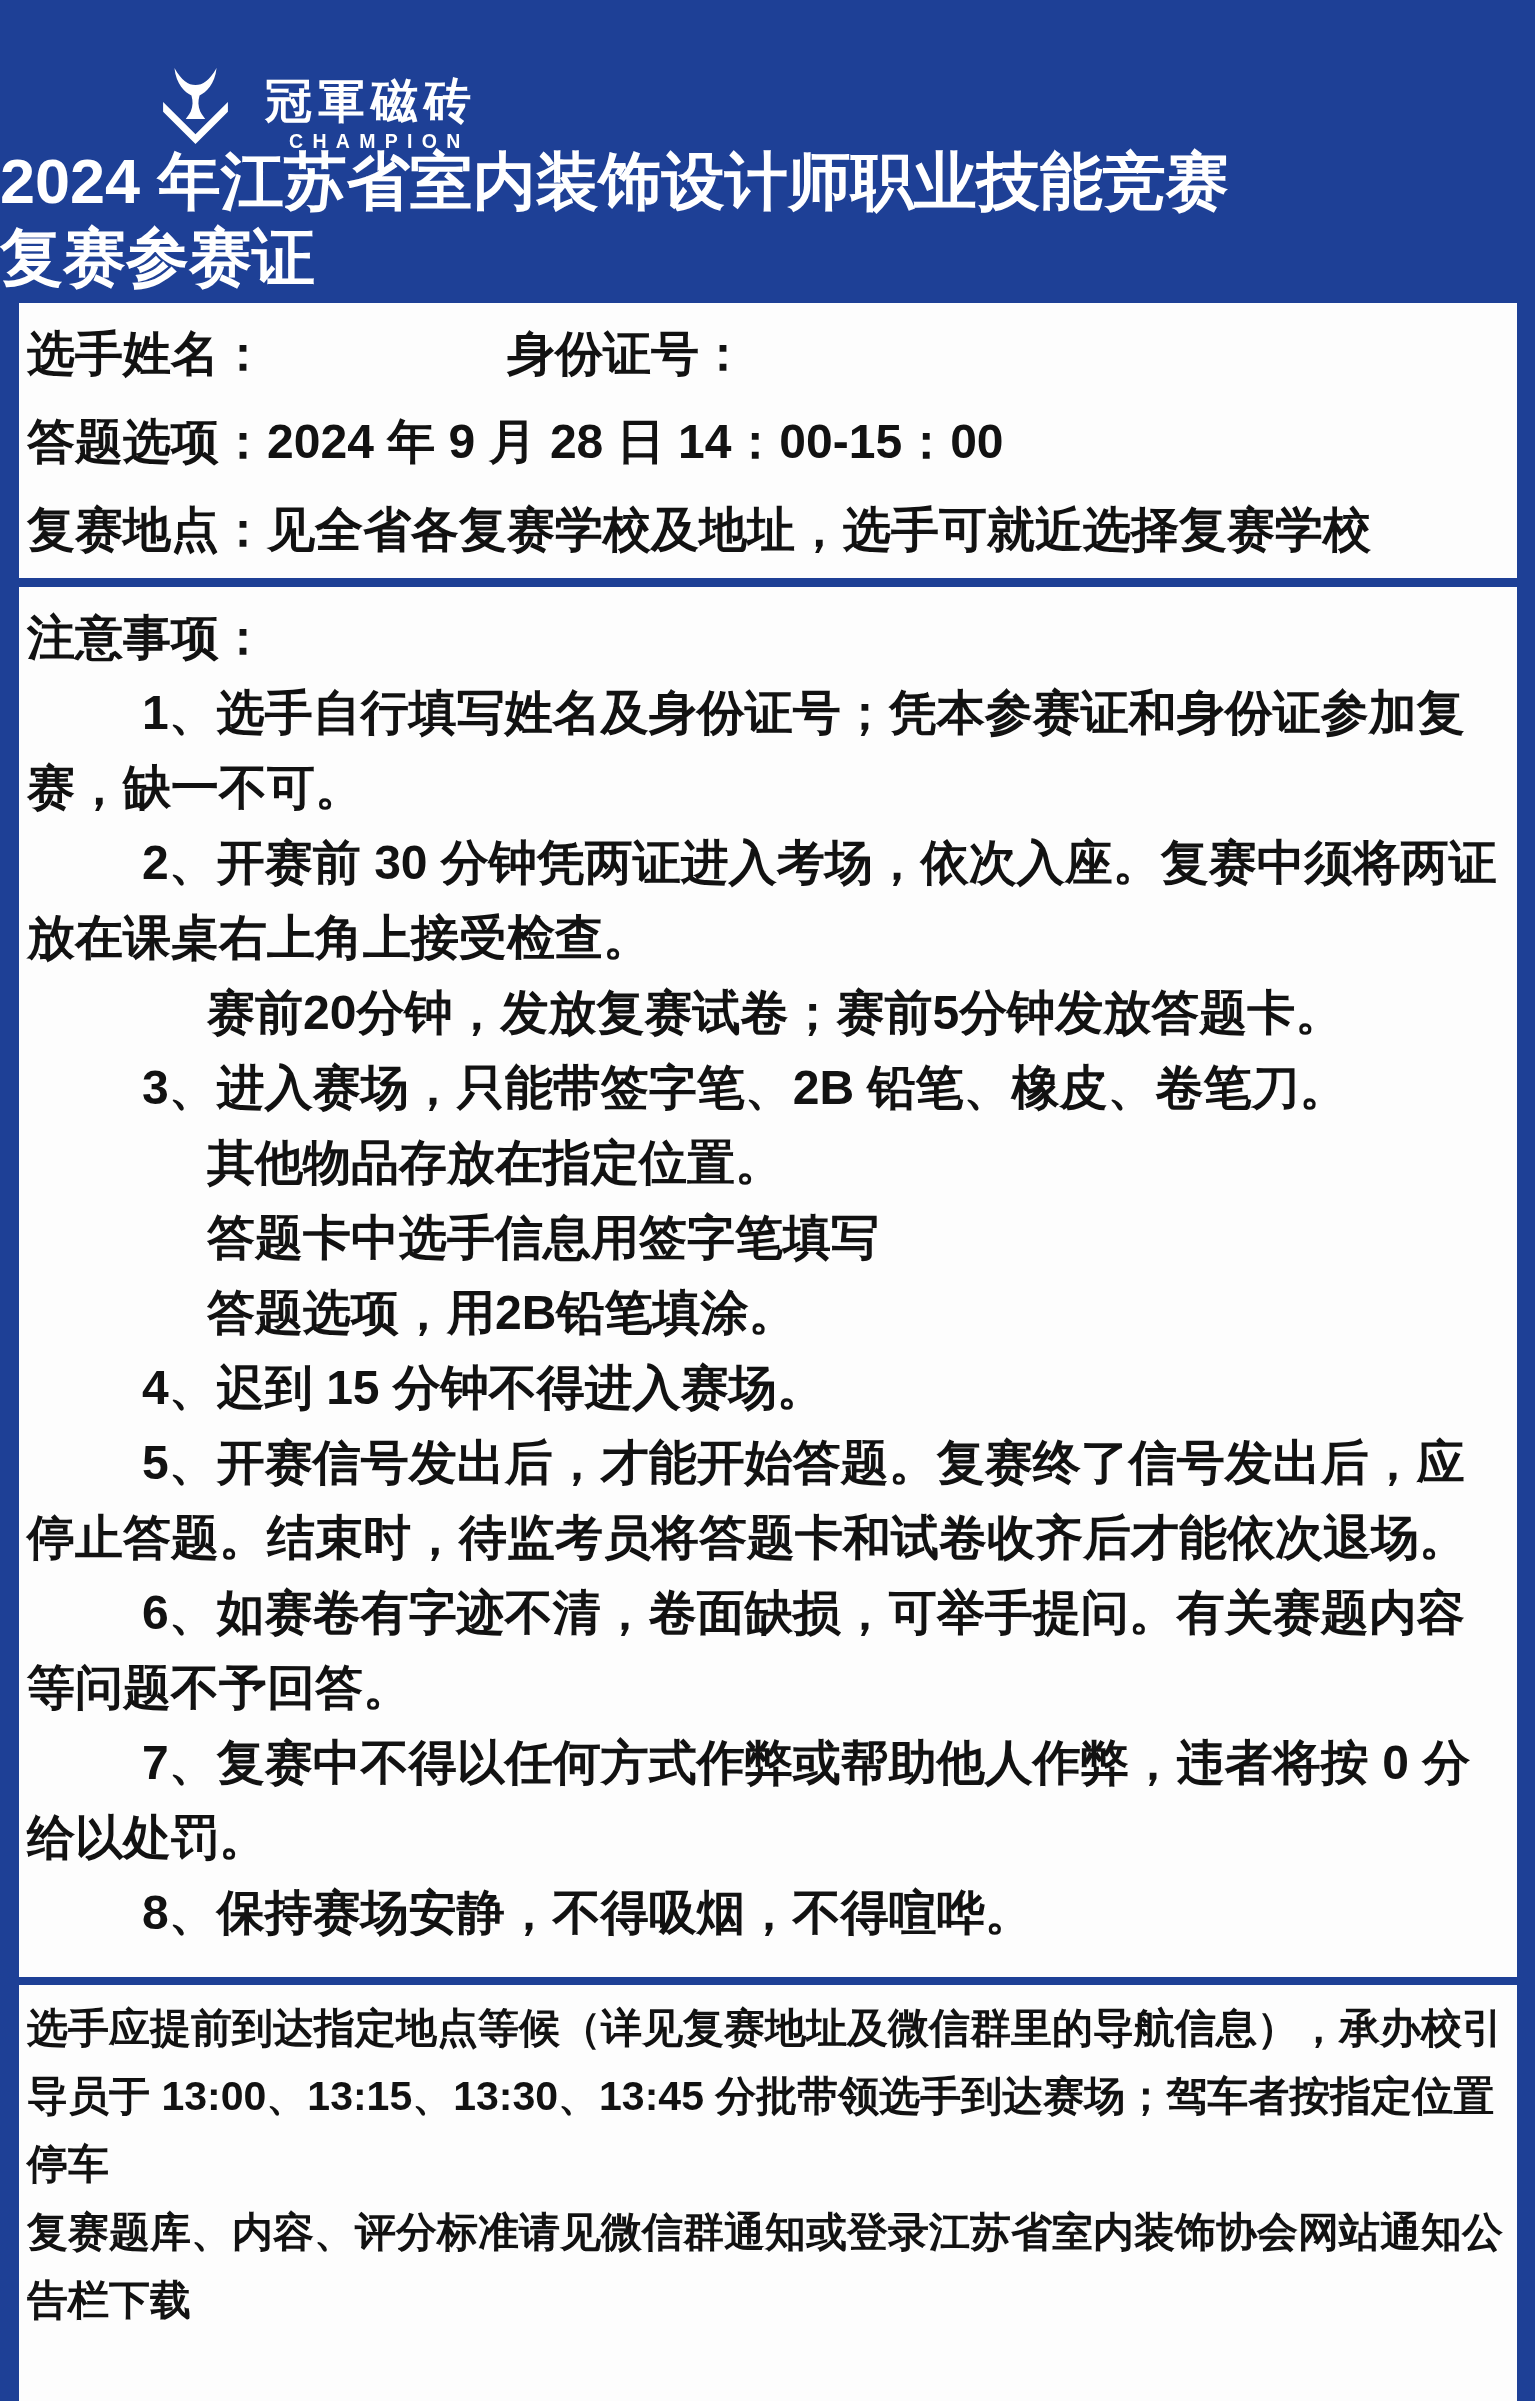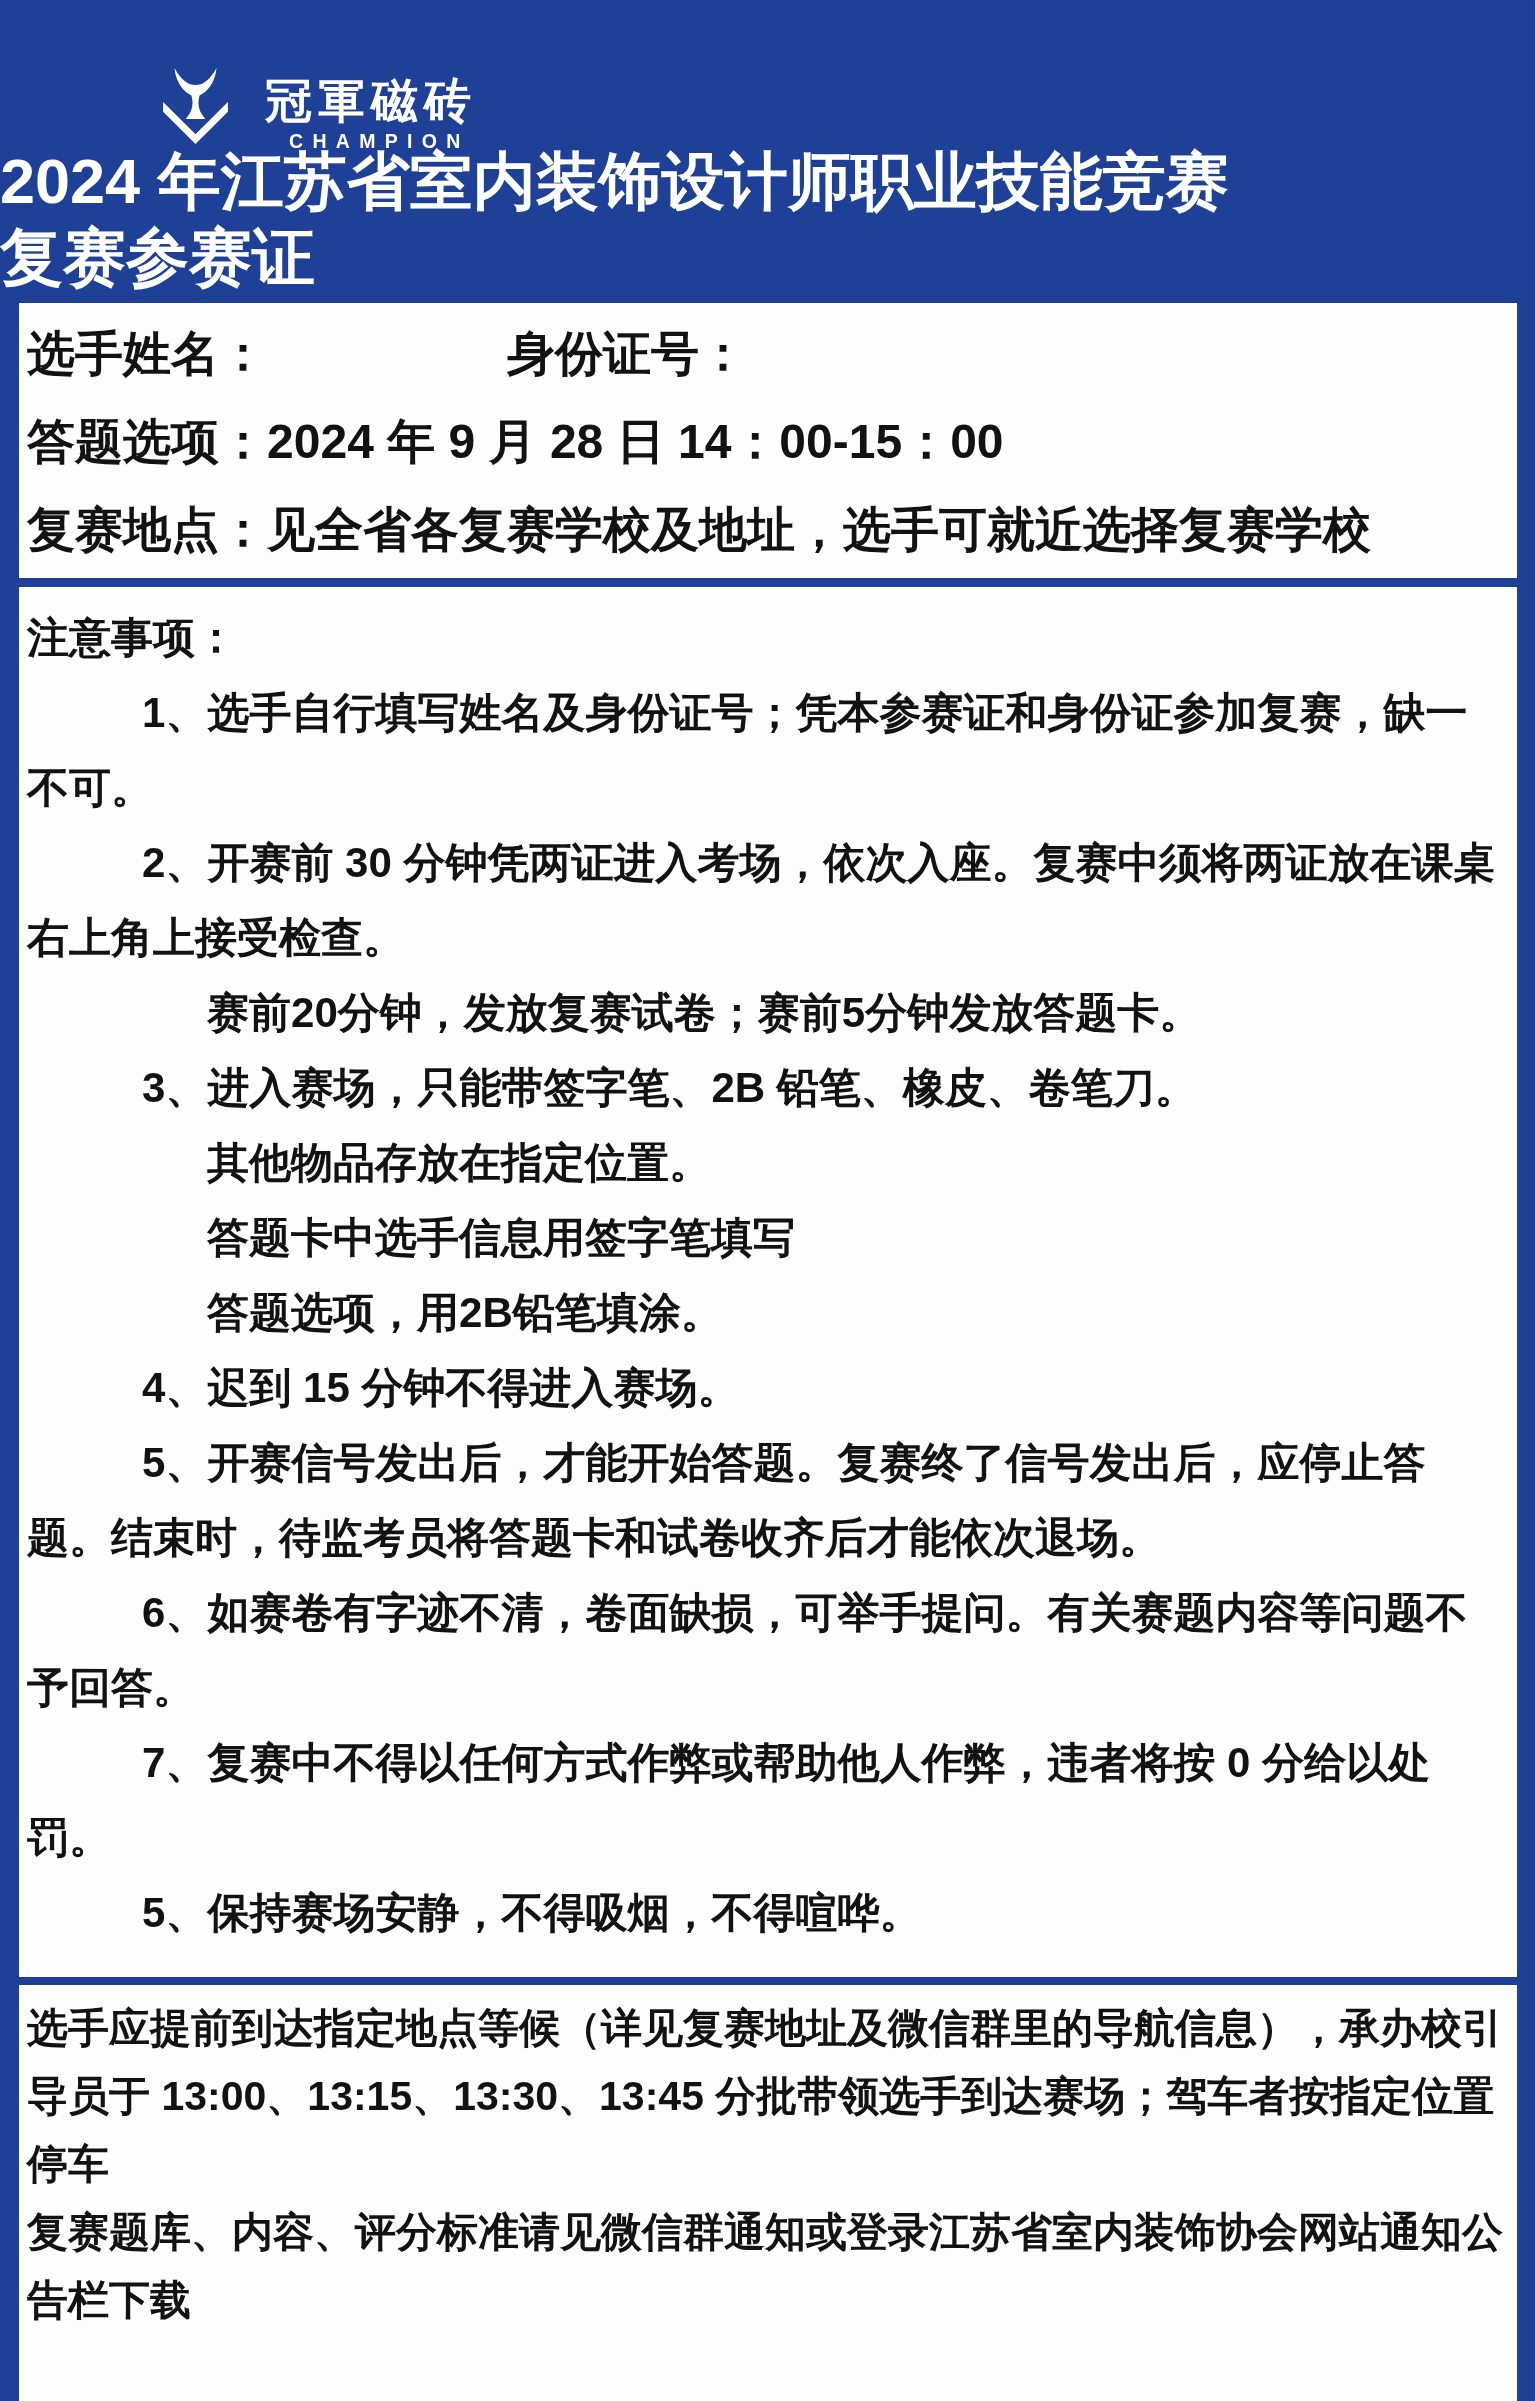--- a/index.html
+++ b/index.html
@@ -21,21 +21,21 @@
   .title1{top:136px;}
   .title2{top:212px;}
   
   .main{position:absolute;top:303px;left:18.6px;right:18.6px;background:#fdfdfd;}
   .divider{height:8.5px;background:#1e4096;}
   
   .fields{height:275px;box-sizing:border-box;padding:6.8px 8.5px 0;font-size:48px;font-weight:700;}
   .frow{position:relative;line-height:88px;white-space:nowrap;}
   .id-group{position:absolute;left:480px;top:0;}
   
-  .notes{height:1390px;box-sizing:border-box;padding:13.6px 8.5px 0;font-size:42px;font-weight:700;}
+  .notes{height:1390px;box-sizing:border-box;padding:13.6px 8.5px 0;font-size:48px;font-weight:700;}
   .notes p{margin:0;line-height:75px;}
   .notes .num{text-indent:115px;}
   .notes .sub{padding-left:180px;}
   
   .footer{height:503px;box-sizing:border-box;padding:8.5px 8.5px 0;font-size:41px;font-weight:700;}
   .footer p{margin:0;line-height:68px;}
 </style>
 </head>
 <body>
 
@@ -83,21 +83,21 @@
       <p class="num">2、开赛前 30 分钟凭两证进入考场，依次入座。复赛中须将两证放在课桌右上角上接受检查。</p>
       <p class="sub">赛前20分钟，发放复赛试卷；赛前5分钟发放答题卡。</p>
       <p class="num">3、进入赛场，只能带签字笔、2B 铅笔、橡皮、卷笔刀。</p>
       <p class="sub">其他物品存放在指定位置。</p>
       <p class="sub">答题卡中选手信息用签字笔填写</p>
       <p class="sub">答题选项，用2B铅笔填涂。</p>
       <p class="num">4、迟到 15 分钟不得进入赛场。</p>
       <p class="num">5、开赛信号发出后，才能开始答题。复赛终了信号发出后，应停止答题。结束时，待监考员将答题卡和试卷收齐后才能依次退场。</p>
       <p class="num">6、如赛卷有字迹不清，卷面缺损，可举手提问。有关赛题内容等问题不予回答。</p>
       <p class="num">7、复赛中不得以任何方式作弊或帮助他人作弊，违者将按 0 分给以处罚。</p>
-      <p class="num">5、保持赛场安静，不得吸烟，不得喧哗。</p>
+      <p class="num">8、保持赛场安静，不得吸烟，不得喧哗。</p>
     </section>
 
     <div class="divider"></div>
 
     <section class="footer">
       <p>选手应提前到达指定地点等候（详见复赛地址及微信群里的导航信息），承办校引导员于 13:00、13:15、13:30、13:45 分批带领选手到达赛场；驾车者按指定位置停车</p>
       <p>复赛题库、内容、评分标准请见微信群通知或登录江苏省室内装饰协会网站通知公告栏下载</p>
     </section>
 
   </div>

